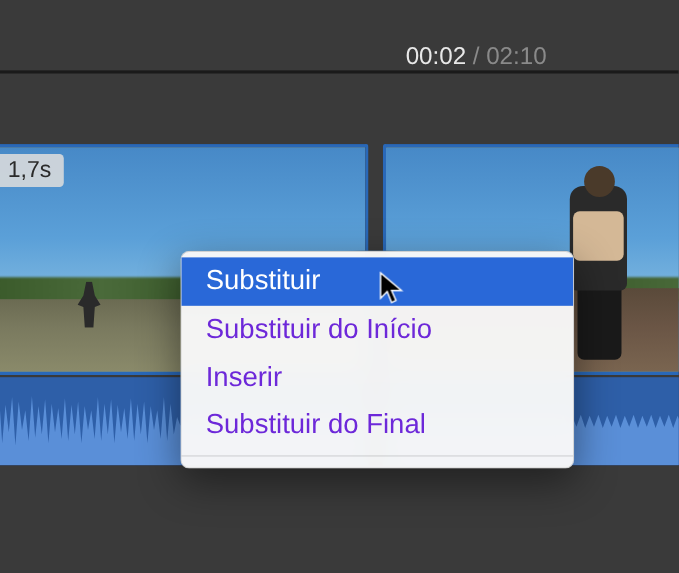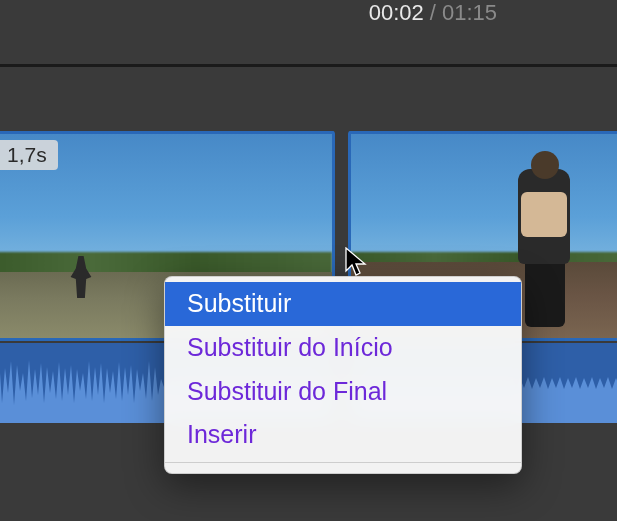--- a/index.html
+++ b/index.html
@@ -8,21 +8,21 @@
       height: 521px;
       background: #3a3a3a;
       font-family: -apple-system, "Helvetica Neue", Arial, sans-serif;
       overflow: hidden;
       position: relative;
     }
     .header {
       height: 64px;
       background: #3a3a3a;
       display: flex;
-      align-items: flex-start;
+      align-items: flex-end;
       justify-content: flex-end;
       padding-right: 120px;
       font-size: 22px;
     }
     .time-current { color: #e8e8e8; }
     .time-sep { color: #8a8a8a; margin: 0 6px; }
     .time-total { color: #8a8a8a; }
     .header-border {
       height: 3px;
       background: #1a1a1a;
@@ -131,21 +131,20 @@
       position: absolute;
       left: 164px;
       top: 228px;
       width: 358px;
       background: rgba(248,248,248,0.97);
       border: 1px solid rgba(0,0,0,0.15);
       border-radius: 8px;
       box-shadow: 0 12px 38px rgba(0,0,0,0.45);
       padding: 5px 0;
       backdrop-filter: blur(10px);
-      margin-top: 48px;
     }
     .menu-item {
       padding: 5px 22px;
       font-size: 25px;
       color: #6d28d9;
       cursor: default;
       line-height: 1.35;
     }
     .menu-item.highlighted {
       background: #2968d8;
@@ -163,21 +162,21 @@
       pointer-events: none;
       z-index: 100;
     }
   </style>
 </head>
 <body>
 
 <div class="header">
   <span class="time-current">00:02</span>
   <span class="time-sep">/</span>
-  <span class="time-total">01:15</span>
+  <span class="time-total">02:10</span>
 </div>
 <div class="header-border"></div>
 
 <div class="timeline-area">
 
   <div class="clip clip-left">
     <div class="sky"></div>
     <div class="hills"></div>
     <div class="ground-left"></div>
     <div class="skater1"></div>
@@ -208,20 +207,20 @@
       <rect width="280" height="80" fill="#2e5fa8"></rect>
       <path fill="#5a8fd8" d="M0,40 L4,36 L8,44 L12,35 L16,45 L20,34 L24,46 L28,35 L32,45 L36,34 L40,46 L44,35 L48,45 L52,34 L56,46 L60,35 L64,45 L68,34 L72,46 L76,35 L80,45 L84,34 L88,46 L92,35 L96,45 L100,34 L104,46 L108,35 L112,45 L116,34 L120,46 L124,35 L128,45 L132,34 L136,46 L140,35 L144,45 L148,34 L152,46 L156,35 L160,45 L164,34 L168,46 L172,35 L176,45 L180,34 L184,46 L188,35 L192,45 L196,34 L200,46 L204,35 L208,45 L212,34 L216,46 L220,35 L224,45 L228,34 L232,46 L236,35 L240,45 L244,34 L248,46 L252,35 L256,45 L260,34 L264,46 L268,35 L272,45 L276,34 L280,40 L280,80 L0,80 Z"></path>
     </svg>
   </div>
 
 </div>
 
 <div class="context-menu">
   <div class="menu-item highlighted">Substituir</div>
   <div class="menu-item">Substituir do Início</div>
+  <div class="menu-item">Inserir</div>
   <div class="menu-item">Substituir do Final</div>
-  <div class="menu-item">Inserir</div>
   <div class="menu-sep"></div>
 </div>
 
 <svg class="cursor-arrow" width="26" height="32" viewBox="0 0 26 32">
   <path d="M1,1 L1,24 L7,18 L11,28 L15,26 L11,17 L20,17 Z" fill="#000000" stroke="#ffffff" stroke-width="1.3"></path>
 </svg>
 
 </body></html>

